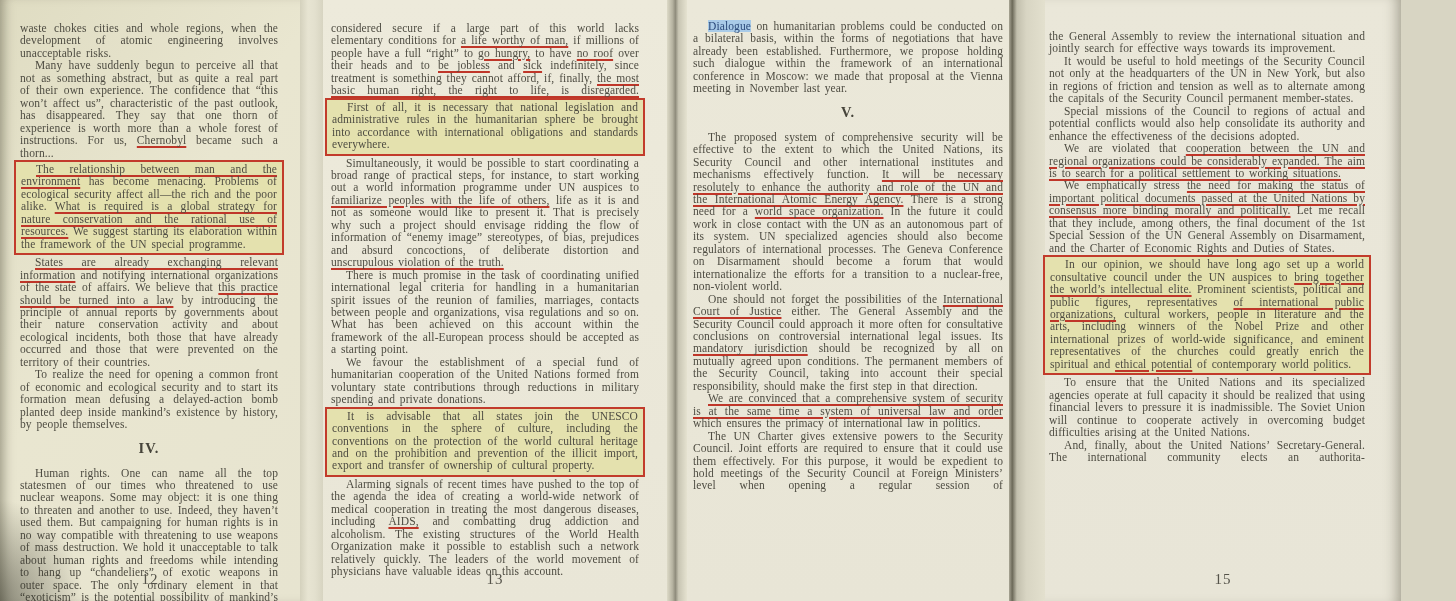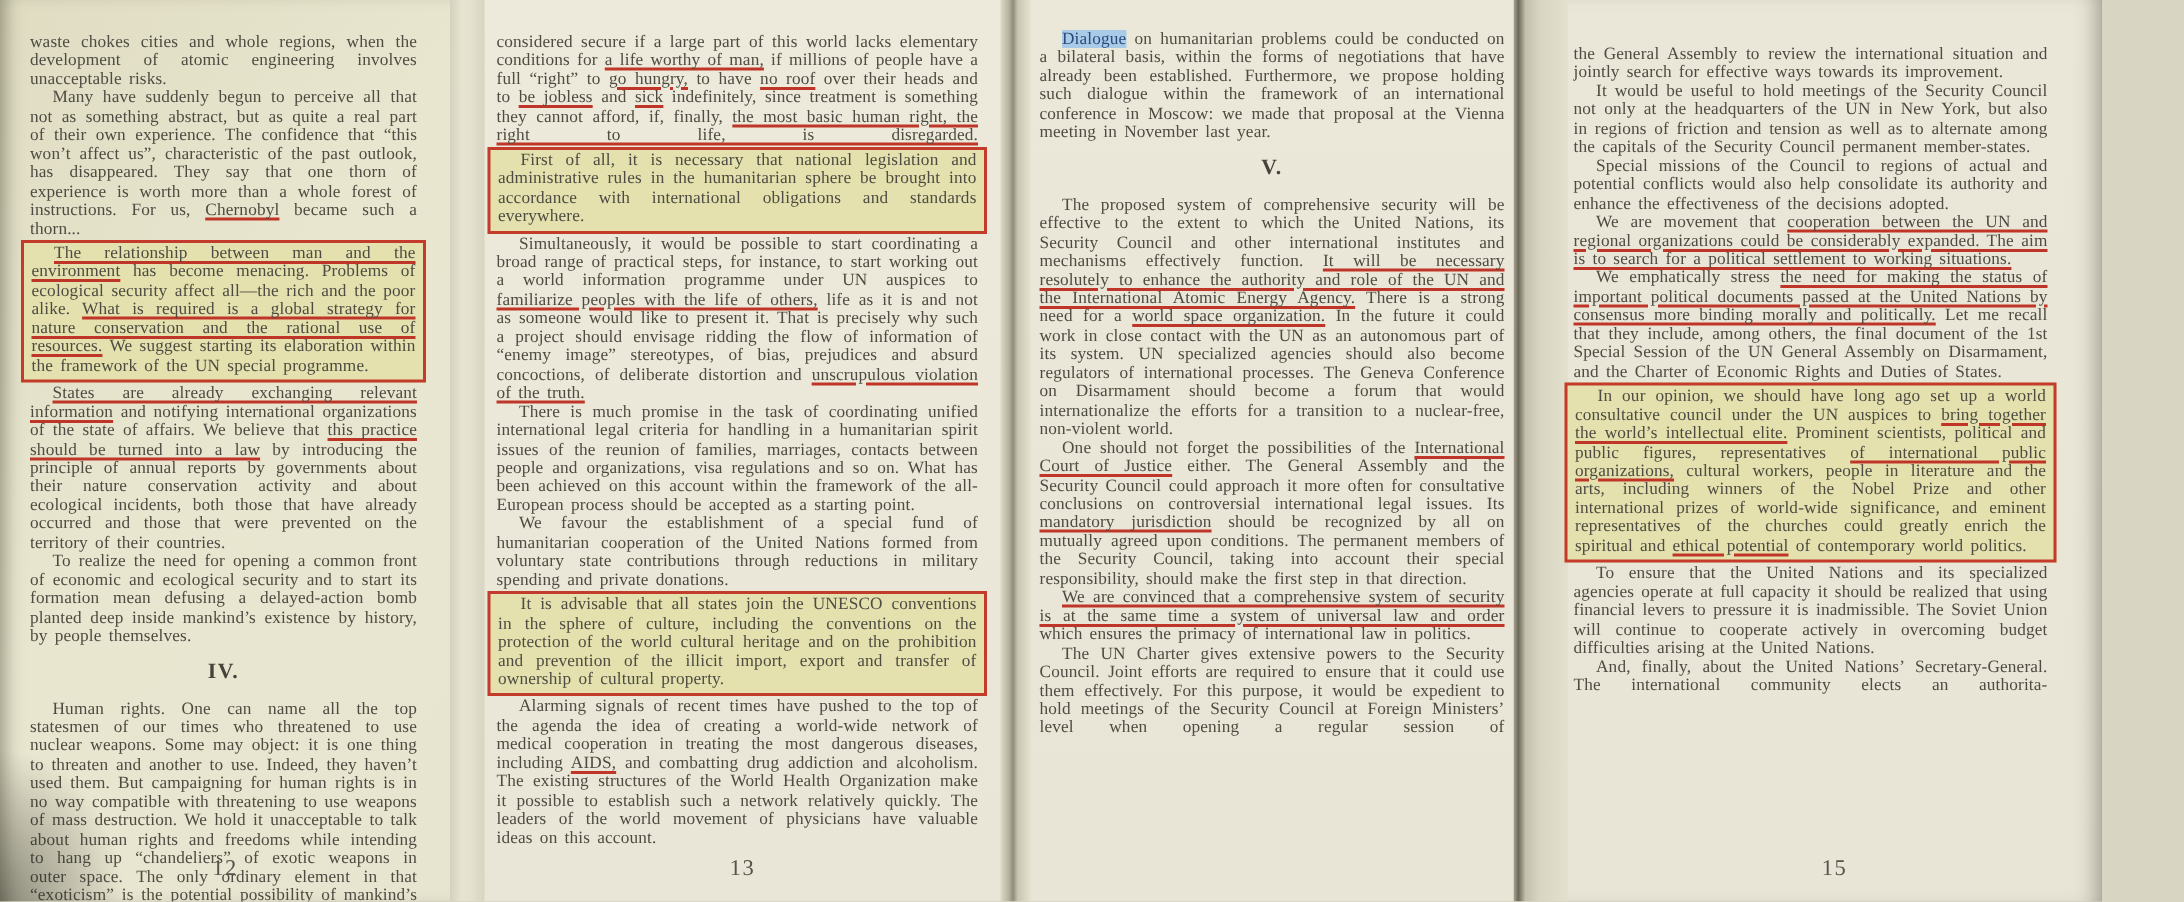--- a/index.html
+++ b/index.html
@@ -45,21 +45,21 @@
     box-shadow:inset 10px 0 12px -7px rgba(85,82,64,.55);
   }
   .page12::after{
     content:"";position:absolute;left:0;bottom:0;width:90px;height:110px;
     background:radial-gradient(ellipse at 0% 100%,rgba(45,45,34,.5),rgba(45,45,34,0) 65%);
     pointer-events:none;
   }
   .page12 .page-content{padding:22px 22px 0 20px;}
   .gutterA{width:23px;height:601px;background:linear-gradient(90deg,#d4d1bd,#e7e4d2 35%,#e3e0ce 65%,#d7d4c1);}
   .page13{width:344px;background:linear-gradient(180deg,#edeadb,#e9e6d7);}
-  .page13 .page-content{padding:22px 15px 0 8px;}
+  .page13 .page-content{padding:22px 28px 0 8px;}
   .gutterB{width:20px;height:601px;background:linear-gradient(90deg,#ddDAc7,#b5b2a0 28%,#8f8c7c 42%,#c8c5b3 58%,#e5e2d0);}
   .page14{width:322px;background:linear-gradient(180deg,#ebe8d9,#e8e5d6);}
   .page14 .page-content{padding:20px 6px 0 6px;}
   .gutterC{width:36px;height:601px;background:linear-gradient(90deg,#aaa796,#6b6858 9%,#c2bfad 22%,#d8d5c3 48%,#e3e0ce);}
   .page15{
     width:356px;background:linear-gradient(180deg,#eae7d9,#e8e5d7);
     box-shadow:inset -12px 0 14px -9px rgba(85,82,64,.5);
   }
   .page15 .page-content{padding:30px 36px 0 4px;font-family:Liberation Serif, serif;}
 </style>
@@ -116,21 +116,21 @@
       </div>
   </div>
 
   <div class="gutterC"></div>
 
   <div class="page page15">
     <div class="page-content">
         <p class="para noindent"><span>the General Assembly to review the international situation and jointly search for effective ways towards its improvement.</span></p>
         <p class="para indent"><span>It would be useful to hold meetings of the Security Council not only at the headquarters of the UN in New York, but also in regions of friction and tension as well as to alternate among the capitals of the Security Council permanent member-states.</span></p>
         <p class="para indent"><span>Special missions of the Council to regions of actual and potential conflicts would also help consolidate its authority and enhance the effectiveness of the decisions adopted.</span></p>
-        <p class="para indent"><span>We are movement that </span><span class="u">cooperation between the UN and regional organizations could be considerably expanded. The aim is to search for a political settlement to working situations.</span></p>
+        <p class="para indent"><span>We are violated that </span><span class="u">cooperation between the UN and regional organizations could be considerably expanded. The aim is to search for a political settlement to working situations.</span></p>
         <p class="para indent"><span>We emphatically stress </span><span class="u">the need for making the status of important political documents passed at the United Nations by consensus more binding morally and politically.</span><span> Let me recall that they include, among others, the final document of the 1st Special Session of the UN General Assembly on Disarmament, and the Charter of Economic Rights and Duties of States.</span></p>
         <div class="boxed">
           <p class="para indent"><span>In our opinion, we should have long ago set up a world consultative council under the UN auspices to </span><span class="u">bring together the world’s intellectual elite.</span><span> Prominent scientists, political and public figures, representatives </span><span class="u">of international public organizations,</span><span> cultural workers, people in literature and the arts, including winners of the Nobel Prize and other international prizes of world-wide significance, and eminent representatives of the churches could greatly enrich the spiritual and </span><span class="u">ethical potential</span><span> of contemporary world politics.</span></p>
         </div>
         <p class="para indent"><span>To ensure that the United Nations and its specialized agencies operate at full capacity it should be realized that using financial levers to pressure it is inadmissible. The Soviet Union will continue to cooperate actively in overcoming budget difficulties arising at the United Nations.</span></p>
         <p class="para indent cont-end"><span>And, finally, about the United Nations’ Secretary-General. The international community elects an authorita-</span></p>
       </div>
     <div class="page-number">15</div>
   </div>
 

